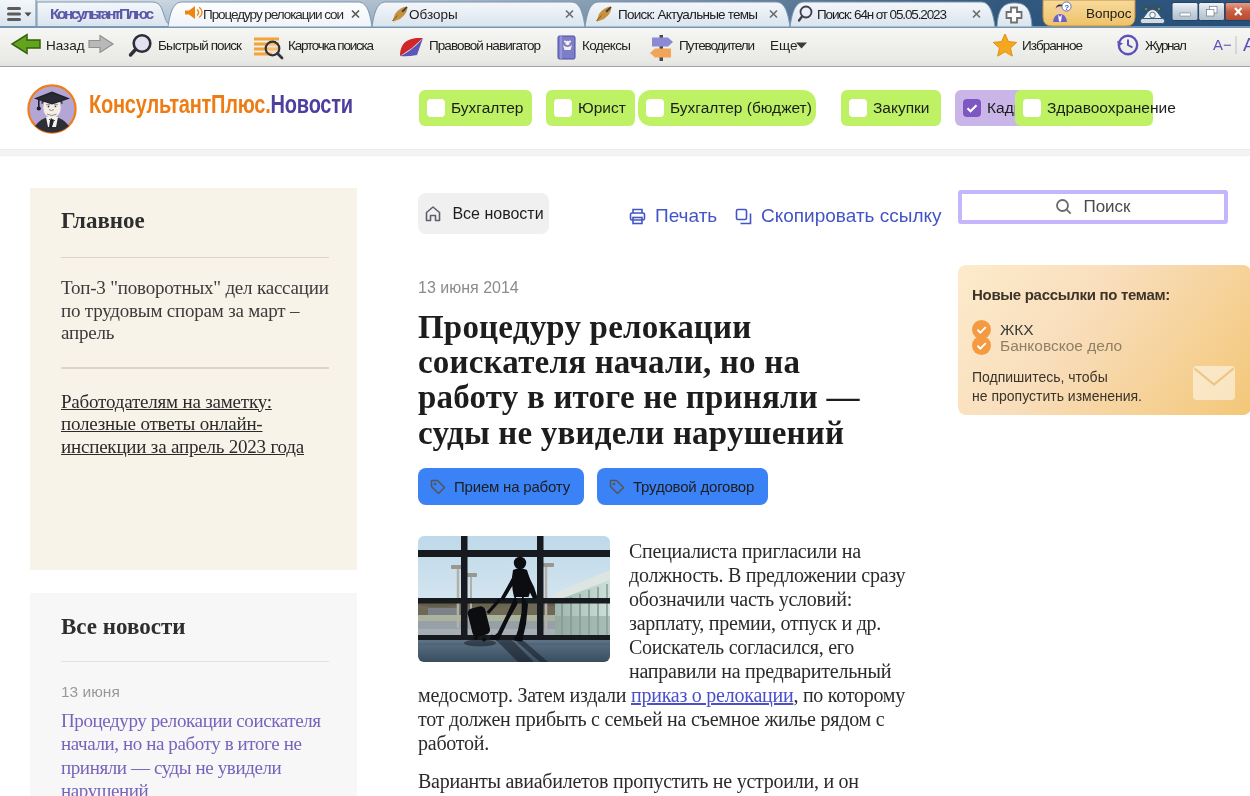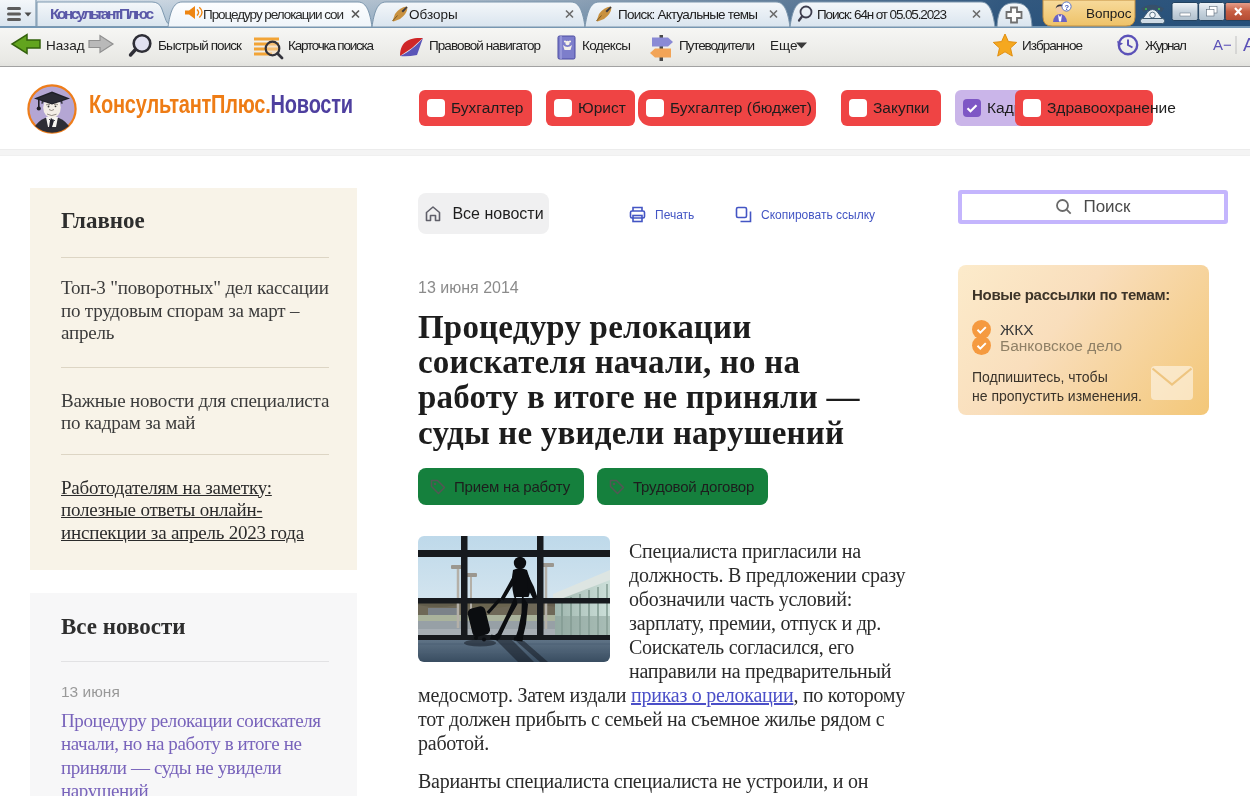--- a/index.html
+++ b/index.html
@@ -1,46 +1,46 @@
 <!DOCTYPE html>
 <html><head><meta charset="utf-8"><title>КонсультантПлюс Новости</title>
 <style>
 html,body{margin:0;padding:0;}
 body{font-family:"Liberation Sans",sans-serif;background:#fff;}
 #page{position:relative;width:1250px;height:796px;overflow:hidden;background:#fff;}
 .abs{position:absolute;}
 
-.chip{position:absolute;top:90px;height:36px;background:#ef4444;border-radius:6px;display:flex;align-items:center;padding:0 10px 0 8px;box-sizing:border-box;font-size:15.5px;color:#1d1d1d;white-space:nowrap;}
+.chip{position:absolute;top:90px;height:36px;background:#bef264;border-radius:6px;display:flex;align-items:center;padding:0 10px 0 8px;box-sizing:border-box;font-size:15.5px;color:#1d1d1d;white-space:nowrap;}
 .chip .cb{width:18px;height:18px;background:#fff;border-radius:4px;margin-right:6px;flex:0 0 auto;position:relative;}
 .chip.sel{background:#cab5e9;}
 .chip.sel .cb{background:#7e57c5;position:relative;}
 
 #p1{position:absolute;left:30px;top:188px;width:327px;height:382px;background:#f8f3e8;}
 #p1 .inner{padding:0 28px 0 31px;}
 #p1 h2,#p2 h2{font-family:"Liberation Serif",serif;font-weight:bold;font-size:23px;color:#2e2e2e;margin:0;}
 .sbitem{font-family:"Liberation Serif",serif;font-size:19px;letter-spacing:-0.2px;line-height:22.5px;color:#3b3b3b;white-space:nowrap;}
 .sbhr{border:none;border-top:1px solid #ddd5c4;margin:0;}
 #p2{position:absolute;left:30px;top:593px;width:327px;height:203px;background:#f7f7f8;}
 #p2 .inner{padding:0 28px 0 31px;}
 #p2 .sbhr{border-top:1px solid #e2e2e4;}
 .newslink{font-family:"Liberation Serif",serif;font-size:19px;letter-spacing:-0.4px;line-height:23.4px;color:#7863bb;white-space:nowrap;}
 
 .btn-all{position:absolute;left:418px;top:193px;width:131px;height:41px;background:#f0f0f1;border-radius:8px;display:flex;align-items:center;justify-content:center;font-size:16px;color:#1d1d1d;}
-.act{position:absolute;top:205px;font-size:12px;color:#4355c4;display:flex;align-items:center;}
+.act{position:absolute;top:205px;font-size:19px;color:#4355c4;display:flex;align-items:center;}
 .date{position:absolute;color:#8b8b8b;font-size:16px;}
 h1{position:absolute;left:418px;top:310px;width:640px;margin:0;font-family:"Liberation Serif",serif;font-weight:bold;font-size:33px;line-height:35.2px;color:#1d1d1d;letter-spacing:0.2px;white-space:nowrap;}
-.tag{position:absolute;top:468px;height:37px;background:#15803d;border-radius:8px;display:flex;align-items:center;padding:0 14px 0 11px;box-sizing:border-box;font-size:15px;letter-spacing:-0.2px;color:#1d1d1d;white-space:nowrap;}
+.tag{position:absolute;top:468px;height:37px;background:#3b82f6;border-radius:8px;display:flex;align-items:center;padding:0 14px 0 11px;box-sizing:border-box;font-size:15px;letter-spacing:-0.2px;color:#1d1d1d;white-space:nowrap;}
 .tag svg{margin-right:7px;}
 #article{position:absolute;left:418px;top:539px;width:520px;font-family:"Liberation Serif",serif;font-size:20px;letter-spacing:-0.25px;line-height:24px;color:#2b2b2b;}
 #article .pic{float:left;width:192px;height:126px;margin:-3px 19px 3px 0;border-radius:6px;overflow:hidden;}
 #article p{margin:0 0 25px 0;}
 #article a{color:#4b4fc8;text-decoration:underline;}
 
 #search{position:absolute;left:958px;top:190px;width:270px;height:34px;border:4px solid #c4b5fd;border-radius:3px;box-sizing:border-box;background:#fff;display:flex;align-items:center;justify-content:center;color:#4a4a4a;font-size:17px;}
-#card{position:absolute;left:958px;top:265px;width:251px;height:150px;border-radius:8px;background:linear-gradient(128deg,#fcebcb 0%,#f9debc 40%,#f3c778 100%);}
+#card{position:absolute;left:958px;top:265px;width:293px;height:150px;border-radius:8px;background:linear-gradient(128deg,#fcebcb 0%,#f9debc 40%,#f3c778 100%);}
 #card .t{position:absolute;left:14px;top:21px;font-size:15px;letter-spacing:-0.3px;font-weight:bold;color:#3d3428;}
 .crow{position:absolute;left:14px;display:flex;align-items:center;font-size:15.5px;color:#3a3a3a;}
 .crow .ic{width:19px;height:19px;margin-right:9px;}
 #card .sub{position:absolute;left:14px;top:103px;font-size:14px;font-weight:normal;color:#3a332a;line-height:19px;}
 </style></head>
 <body>
 <div id="page">
 <svg class="abs" style="left:0;top:0" width="1250" height="67" viewBox="0 0 1250 67">
 <defs>
 <linearGradient id="gbase" x1="0" y1="0" x2="0" y2="1">
@@ -240,21 +240,20 @@
       </span>Кадры</div>
 <div class="chip" style="left:1015px;width:138px;"><span class="cb"></span>Здравоохранение</div>
 <div class="abs" style="left:0;top:149px;width:1250px;height:5px;background:#f4f4f4;border-top:1px solid #ececec;border-bottom:1px solid #f0f0f0;"></div>
 
 <div id="p1">
       <div class="inner">
 <h2 style="padding-top:20px;">Главное</h2>
 <hr class="sbhr" style="margin-top:23px;">
 <div class="sbitem" style="padding:19px 0 22px 0;">Топ-3 "поворотных" дел кассации<br>по трудовым спорам за март –<br>апрель</div>
 <hr class="sbhr">
-<div class="sbitem" style="padding:22px 0 19px 0;">Важные новости для специалиста<br>по кадрам за май</div>
 <hr class="sbhr">
 <div class="sbitem" style="padding:22px 0 0 0;color:#2b2b2b;text-decoration:underline;">Работодателям на заметку:<br>полезные ответы онлайн-<br>инспекции за апрель 2023 года</div>
 </div>
     </div>
 <div id="p2">
       <div class="inner">
 <h2 style="padding-top:21px;">Все новости</h2>
 <hr class="sbhr" style="margin-top:21px;">
 <div class="abs" style="left:31px;top:90px;font-size:15.5px;color:#999;">13 июня</div>
 <div class="newslink" style="padding-top:47px;">Процедуру релокации соискателя<br>начали, но на работу в итоге не<br>приняли — суды не увидели<br>нарушений</div>
@@ -354,21 +353,21 @@
 <circle cx="58" cy="102" r="2"></circle>
             <circle cx="66" cy="103.5" r="2"></circle>
 </g>
 <g fill="#10141c" opacity="0.5">
             <ellipse cx="62" cy="107" rx="16" ry="3.5"></ellipse>
             <path d="M78,104 L100,126 L116,126 L94,104 Z"></path>
             <path d="M98,105 L122,126 L130,126 L106,105 Z"></path>
           </g>
 </svg></div>
 <p style="margin-bottom:14px;">Специалиста пригласили на<br>должность. В предложении сразу<br>обозначили часть условий:<br>зарплату, премии, отпуск и др.<br>Соискатель согласился, его<br>направили на предварительный<br>медосмотр. Затем издали <a href="#">приказ о релокации</a>, по которому<br>тот должен прибыть с семьей на съемное жилье рядом с<br>работой.</p>
-<p>Варианты специалиста специалиста не устроили, и он</p>
+<p>Варианты авиабилетов пропустить не устроили, и он</p>
 </div>
 
 <div id="search"><svg width="18" height="18" viewBox="0 0 18 18" style="margin-right:10px">
         <circle cx="7.5" cy="7.5" r="5.5" fill="none" stroke="#6a6a6a" stroke-width="1.8"></circle>
         <path d="M11.7,11.7 l4,4" stroke="#6a6a6a" stroke-width="1.8"></path>
       </svg>Поиск</div>
 <div id="card">
 <div class="t">Новые рассылки по темам:</div>
 <div class="crow" style="top:55px;"><svg class="ic" viewBox="0 0 19 19">
           <circle cx="9.5" cy="9.5" r="9.5" fill="#f59a40"></circle>

